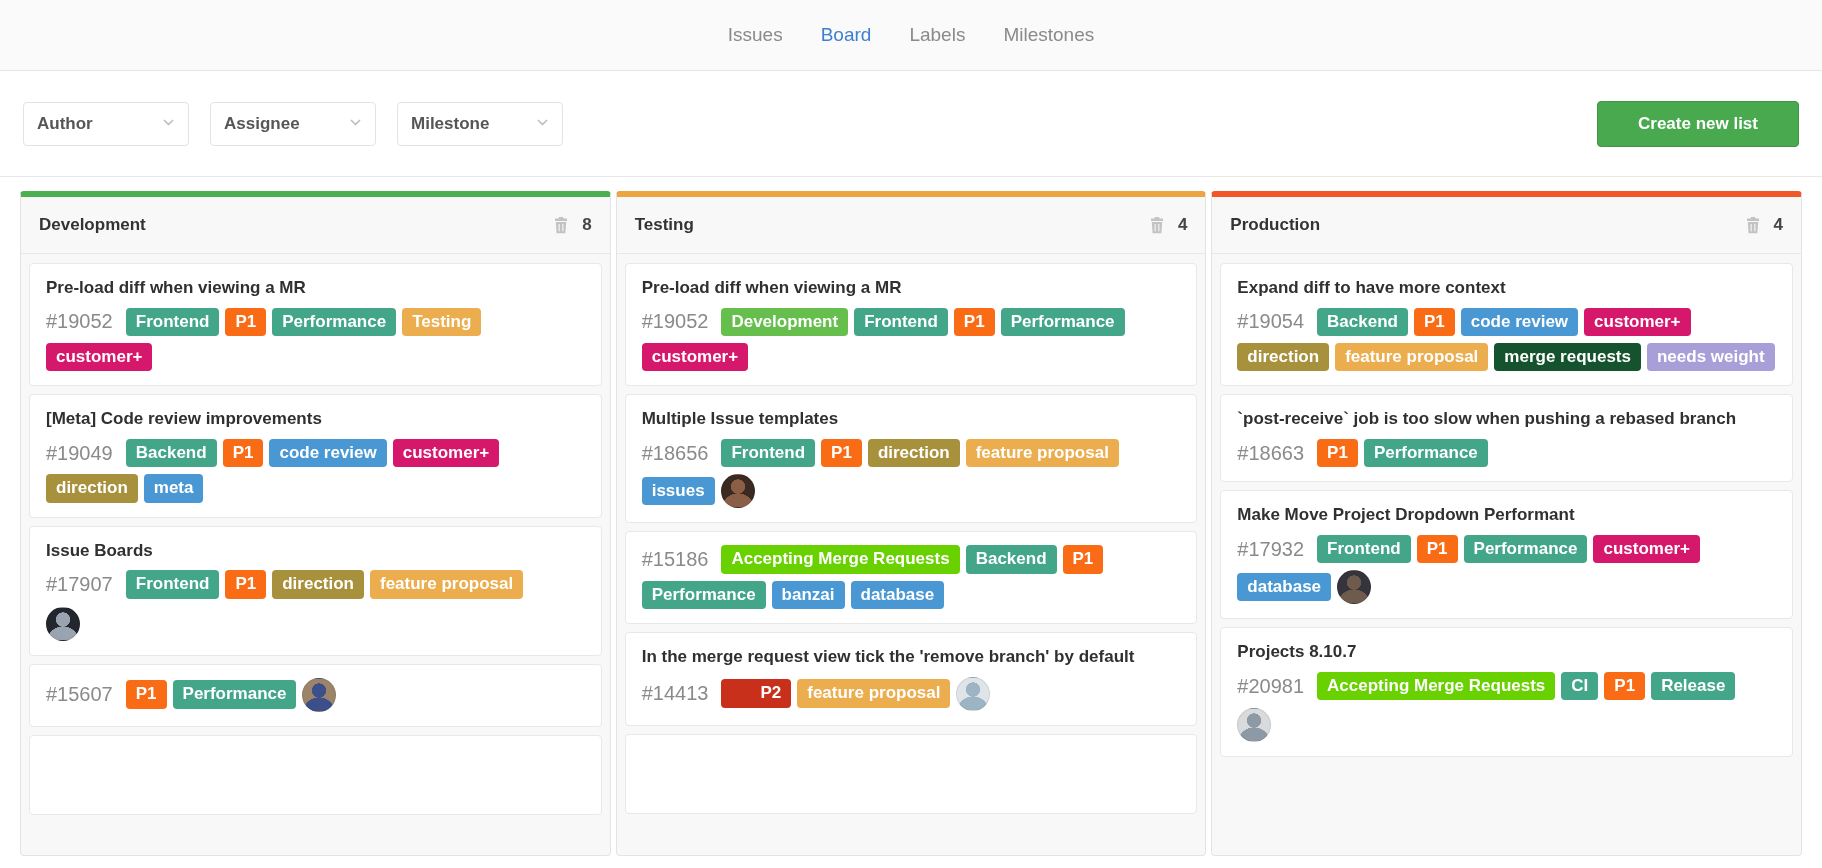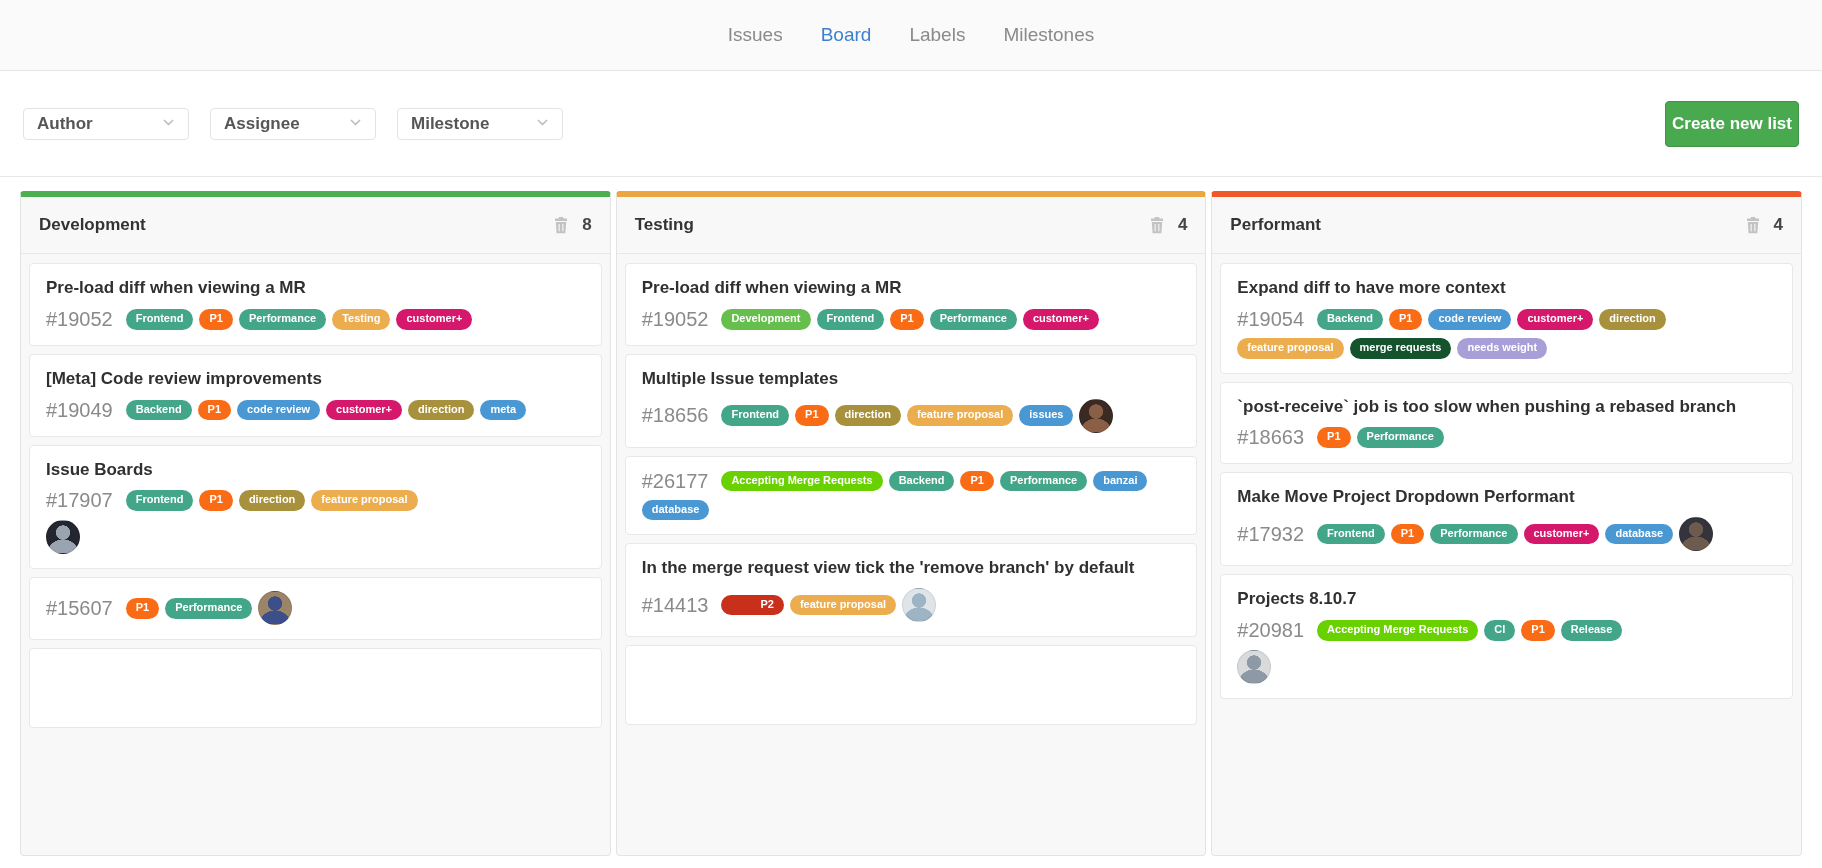--- a/index.html
+++ b/index.html
@@ -8,25 +8,25 @@
 
   
   .navbar { height:71px; background:#fafafa; border-bottom:1px solid #e5e5e5;
     display:flex; align-items:center; justify-content:center; gap:38px; }
   .tab { font-size:19px; color:#8a8a8a; text-decoration:none; cursor:pointer; }
   .tab.active { color:#3e80cf; }
 
   
   .filter-bar { height:106px; background:#fff; border-bottom:1px solid #e8e8e8;
     display:flex; align-items:center; padding:0 23px; }
-  .dropdown { width:166px; height:32px; background:#fff; border:1px solid #e3e3e3;
+  .dropdown { width:166px; height:44px; background:#fff; border:1px solid #e3e3e3;
     border-radius:4px; display:flex; align-items:center; justify-content:space-between;
     padding:0 13px; margin-right:21px; cursor:pointer; }
   .dropdown .lbl { font-size:17px; font-weight:600; color:#565656; }
-  .create-btn { margin-left:auto; height:46px; padding:0 6px; background:#48a94f;
+  .create-btn { margin-left:auto; height:46px; padding:0 40px; background:#48a94f;
     border:1px solid #419547; border-radius:4px; color:#fff; font-size:17px;
     font-weight:700; cursor:pointer; display:flex; align-items:center; }
 
   
   .board { padding:14px 20px 0; display:flex; gap:5px; }
   .column { flex:1; height:665px; background:#f8f8f8; border:1px solid #e4e4e4;
     border-top:6px solid #ccc; border-radius:4px; display:flex; flex-direction:column;
     overflow:hidden; }
   .col-head { height:57px; flex:0 0 57px; display:flex; align-items:center;
     padding:0 18px; border-bottom:1px solid #e8e8e8; }
@@ -35,22 +35,22 @@
   .trash { width:16px; height:17px; cursor:pointer; display:flex; }
   .col-count { font-size:17px; font-weight:700; color:#454545; }
   .col-list { padding:9px 8px; overflow:hidden; flex:1; }
 
   .card { background:#fff; border:1px solid #e8e8e8; border-radius:4px;
     padding:13px 16px 14px; margin-bottom:8px; cursor:pointer; }
   .card-title { font-size:17px; font-weight:700; color:#303030; line-height:1.28;
     margin-bottom:9px; }
   .card-meta { display:flex; flex-wrap:wrap; align-items:center; gap:7px 6px; }
   .issue-id { font-size:20px; color:#8a8a8a; margin-right:7px; }
-  .badge { font-size:11px; font-weight:700; color:#fff; padding:3px 10px 4px;
-    border-radius:12px; line-height:1.25; white-space:nowrap; cursor:pointer; }
+  .badge { font-size:17px; font-weight:700; color:#fff; padding:3px 10px 4px;
+    border-radius:4px; line-height:1.25; white-space:nowrap; cursor:pointer; }
   .avatar { width:34px; height:34px; border-radius:50%; flex:0 0 34px;
     border:1px solid rgba(0,0,0,.08); }
   .avatar-row { margin-top:8px; display:flex; }
   .card.stub { height:80px; }
 </style>
 </head>
 <body>
 
 <div class="navbar">
   <div style="display:flex;gap:38px;">
@@ -177,21 +177,21 @@
             <span class="badge" style="background: rgb(68, 166, 137);">Frontend</span>
             <span class="badge" style="background: rgb(249, 107, 21);">P1</span>
             <span class="badge" style="background: rgb(168, 145, 60);">direction</span>
             <span class="badge" style="background: rgb(236, 173, 79);">feature proposal</span>
             <span class="badge" style="background: rgb(74, 152, 211);">issues</span>
             <span class="avatar" style="background: radial-gradient(circle at 50% 36%, rgb(138, 95, 70) 0px, rgb(138, 95, 70) 27%, transparent 28%), radial-gradient(circle at 50% 108%, rgb(138, 95, 70) 0px, rgb(138, 95, 70) 42%, transparent 43%), rgb(58, 42, 34);"></span>
           </div>
         </div>
         <div class="card">
           <div class="card-meta">
-            <span class="issue-id">#26177</span>
+            <span class="issue-id">#15186</span>
             <span class="badge" style="background: rgb(105, 209, 0);">Accepting Merge Requests</span>
             <span class="badge" style="background: rgb(68, 166, 137);">Backend</span>
             <span class="badge" style="background: rgb(249, 107, 21);">P1</span>
             <span class="badge" style="background: rgb(68, 166, 137);">Performance</span>
             <span class="badge" style="background: rgb(74, 152, 211);">banzai</span>
             <span class="badge" style="background: rgb(74, 152, 211);">database</span>
           </div>
         </div>
         <div class="card">
           <div class="card-title">In the merge request view tick the 'remove branch' by default</div>
@@ -200,21 +200,21 @@
             <span class="badge" style="background: rgb(201, 48, 28); padding-left: 39px;">P2</span>
             <span class="badge" style="background: rgb(236, 173, 79);">feature proposal</span>
             <span class="avatar" style="background: radial-gradient(circle at 50% 36%, rgb(157, 180, 196) 0px, rgb(157, 180, 196) 27%, transparent 28%), radial-gradient(circle at 50% 108%, rgb(157, 180, 196) 0px, rgb(157, 180, 196) 42%, transparent 43%), rgb(223, 228, 232);"></span>
           </div>
         </div>
         <div class="card stub"></div>
       </div>
     </div>
     <div class="column" style="border-top-color: rgb(240, 88, 42);">
       <div class="col-head">
-        <span class="col-title">Performant</span>
+        <span class="col-title">Production</span>
         <div class="col-tools">
           <span class="trash">
             <svg width="16" height="17" viewBox="0 0 16 17">
               <path fill="#c3c3c3" d="M6 0h4l.6 1.5H14V4H2V1.5h3.4zM2.8 5h10.4l-.8 11.2H3.6zM5.6 7v7.2h1.1V7zm3.7 0v7.2h1.1V7z"></path>
             </svg>
           </span>
           <span class="col-count">4</span>
         </div>
       </div>
       <div class="col-list">

